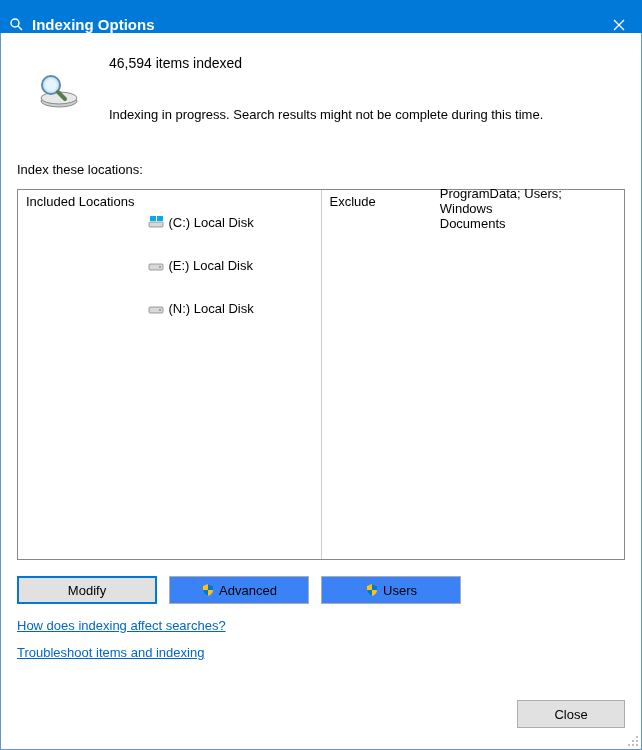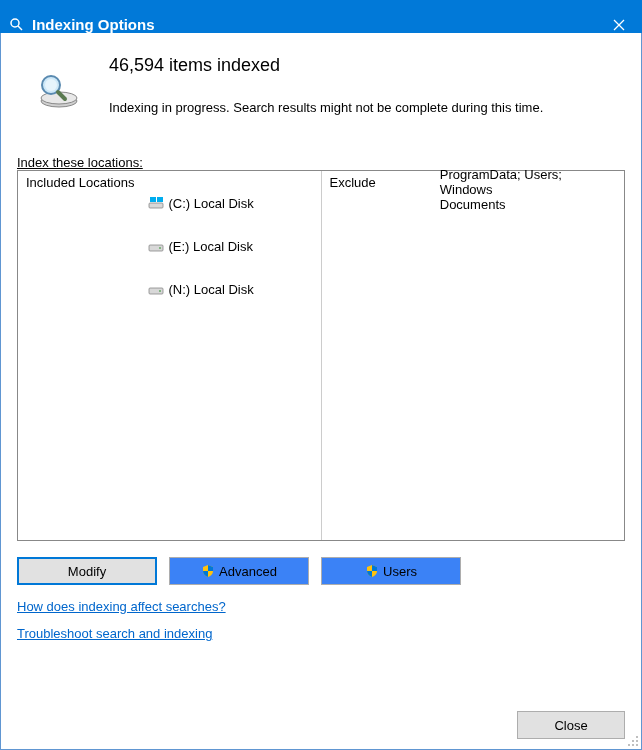--- a/index.html
+++ b/index.html
@@ -63,32 +63,32 @@
       margin: 14px 28px 0 16px;
       display: flex;
       align-items: center;
       justify-content: center;
     }
     .status-text {
       flex: 1;
       padding-top: 4px;
     }
     .items-indexed {
-      font-size: 18px;
+      font-size: 14px;
       color: #000;
-      margin-bottom: 24px;
+      margin-bottom: 36px;
     }
     .progress-text {
       font-size: 13px;
       color: #000;
     }
     .section-label {
       font-size: 13px;
       color: #000;
-      text-decoration: underline;
+      margin-bottom: 12px;
     }
     .locations-table {
       border: 1px solid #888;
       height: 371px;
       display: flex;
       margin-bottom: 16px;
     }
     .col {
       flex: 1;
       display: flex;
@@ -159,21 +159,21 @@
     .link {
       color: #0066cc;
       text-decoration: underline;
       font-size: 13px;
       cursor: pointer;
       display: inline-block;
       margin-bottom: 12px;
     }
     .close-row {
       position: absolute;
-      bottom: 10px;
+      bottom: 21px;
       right: 16px;
     }
     .btn-close {
       width: 108px;
       height: 28px;
       background: #e1e1e1;
       border: 1px solid #adadad;
       font-size: 13px;
       cursor: pointer;
     }
@@ -290,21 +290,21 @@
         </svg>
       </span>
       <span>Users</span>
     </button>
   </div>
 
   <div>
     <a class="link">How does indexing affect searches?</a>
   </div>
   <div>
-    <a class="link">Troubleshoot search and indexing</a>
+    <a class="link">Troubleshoot items and indexing</a>
   </div>
 
   <div class="close-row">
     <button class="btn-close">Close</button>
   </div>
 
   <div class="resize-grip">
     <svg width="14" height="14" viewBox="0 0 14 14">
       <circle cx="12" cy="4" r="1" fill="#aaa"></circle>
       <circle cx="8" cy="8" r="1" fill="#aaa"></circle>

